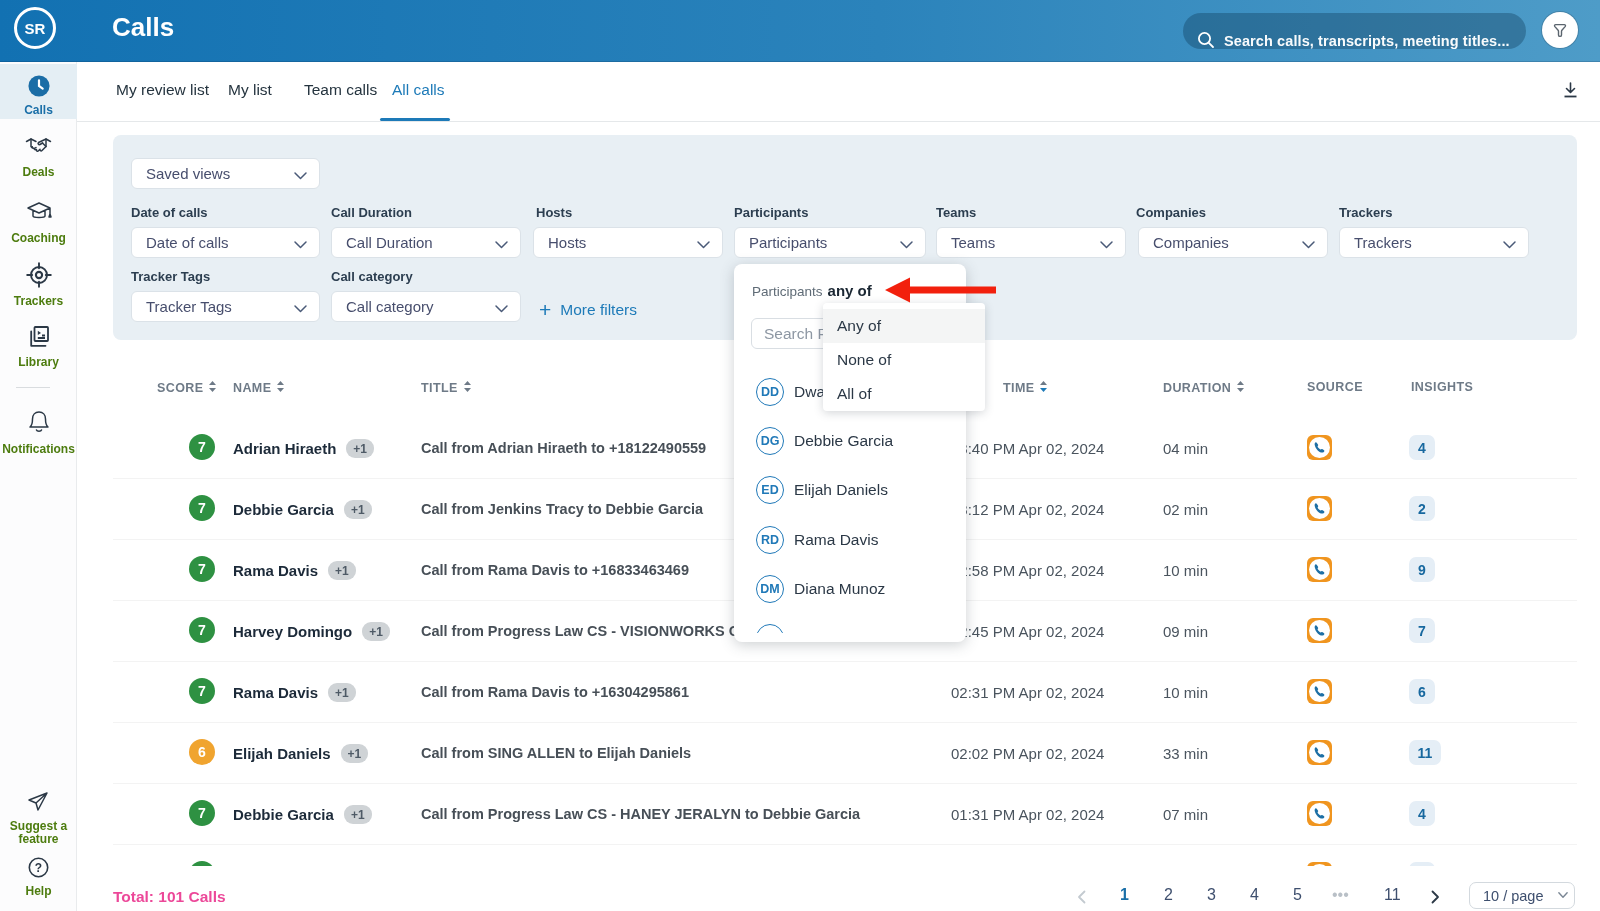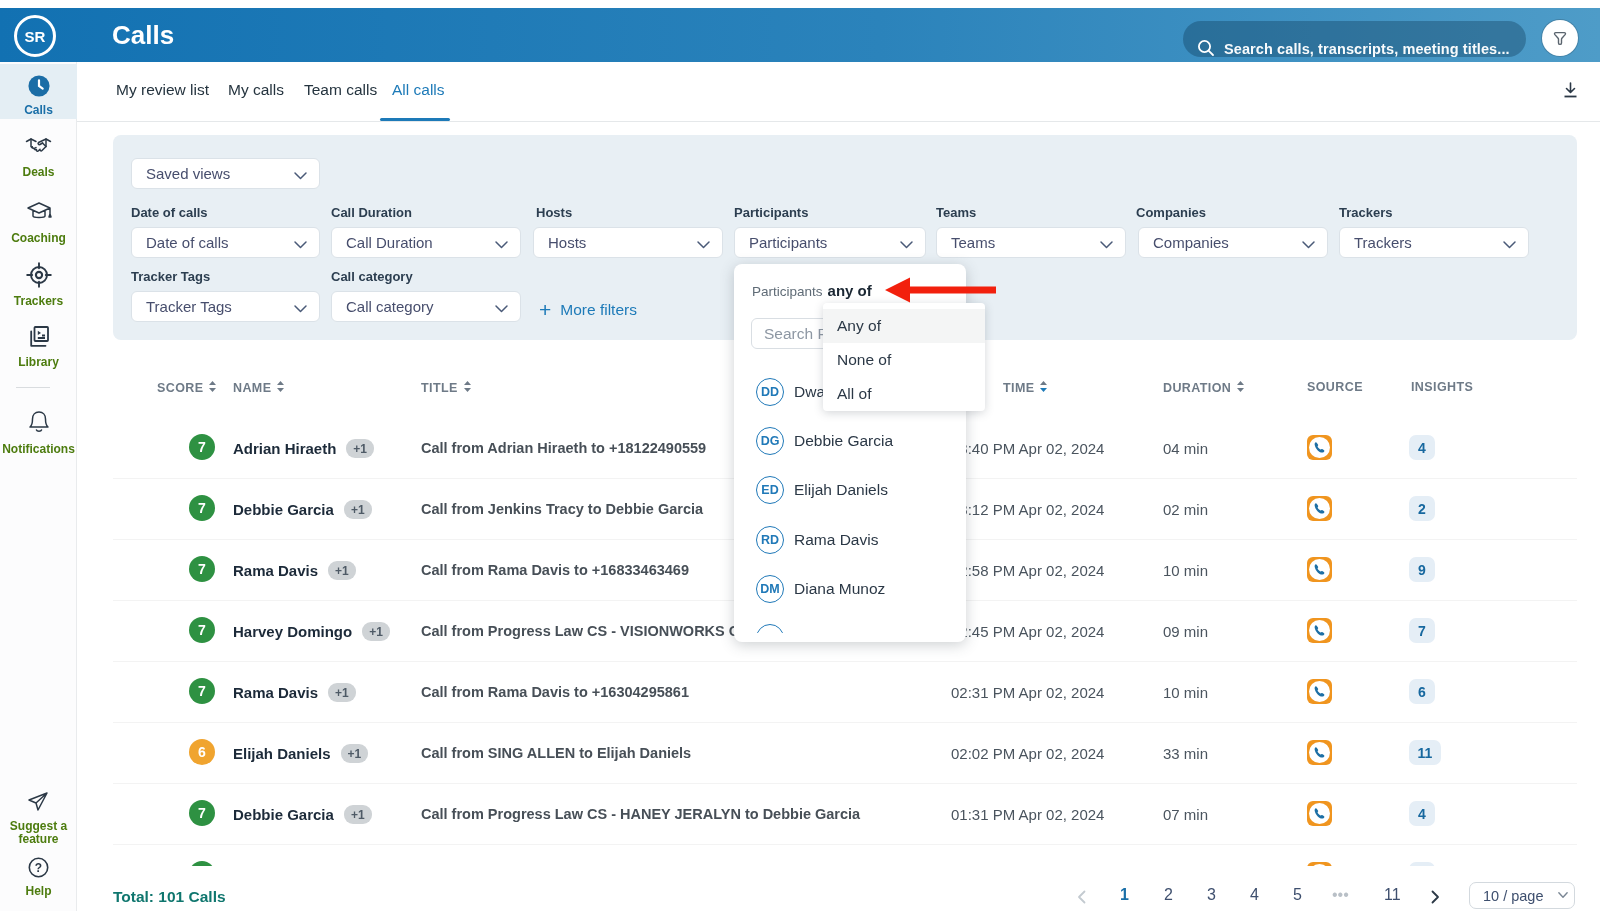--- a/index.html
+++ b/index.html
@@ -1,19 +1,19 @@
 <!DOCTYPE html>
 <html><head>
 <meta charset="utf-8">
 <style>
 * { margin:0; padding:0; box-sizing:border-box; }
 html,body { width:1600px; height:911px; overflow:hidden; font-family:"Liberation Sans",sans-serif; background:#fff; }
 
 
-#header { position:absolute; left:0; top:8px; width:1600px; height:62px;
+#header { position:absolute; left:0; top:0; width:1600px; height:62px;
   background:linear-gradient(90deg,#1271b2 0%, #2b83bb 55%, #4e9cc8 100%); box-shadow:inset 0 -1px 0 rgba(0,30,60,0.18);padding-left:16px; }
 #avatar { position:absolute; left:14px; top:7px; width:42px; height:42px; border:3px solid #fff;
   border-radius:50%; color:#fff; font-size:15px; font-weight:bold; display:flex; align-items:center; justify-content:center; }
 #htitle { position:absolute; left:112px; top:12px; color:#fff; font-size:26px; font-weight:bold; }
 #search { position:absolute; left:1183px; top:13px; width:343px; height:36px; border-radius:18px;
   background:rgba(10,48,76,0.33); display:flex; align-items:flex-end; color:#fff; }
 #search svg { margin-left:14px; }
 #search span { margin-left:9px; font-size:14.5px; font-weight:bold; color:rgba(255,255,255,0.97); white-space:nowrap; letter-spacing:0.1px; }
 #fbtn { position:absolute; left:1542px; top:12px; width:36px; height:36px; background:#fff; border-radius:50%; box-shadow:0 0 0 1px rgba(40,60,75,0.25);
   display:flex; align-items:center; justify-content:center; }
@@ -57,21 +57,21 @@
 .tm { position:absolute; left:838px; top:23px; font-size:15px; color:#4a545e; white-space:nowrap; }
 .dur { position:absolute; left:1050px; top:23px; font-size:15px; color:#4a545e; }
 .src { position:absolute; left:1194px; top:18px; width:25px; height:25px; background:#f0951f; border-radius:6px;
   display:flex; align-items:center; justify-content:center; }
 .src .inner { width:21px; height:21px; background:#fff; border-radius:50%; display:flex; align-items:center; justify-content:center; }
 .ins { position:absolute; left:1296px; top:18px; width:26px; height:25px; background:#e5eef6; border-radius:7px;
   color:#17689f; font-size:14px; font-weight:bold; display:flex; align-items:center; justify-content:center; }
 
 
 #footer { position:absolute; left:77px; top:866px; width:1523px; height:45px; background:#fff; }
-#total { position:absolute; left:36px; top:22px; font-size:15.5px; font-weight:bold; color:#0f766e; }
+#total { position:absolute; left:36px; top:22px; font-size:15.5px; font-weight:bold; color:#ec4899; }
 .pg { position:absolute; top:20px; font-size:16px; color:#3e4f6e; }
 .pg.cur { color:#1a6fa8; font-weight:bold; }
 .pg.dim { color:#b9c0c7; }
 #perpage { position:absolute; left:1392px; top:16px; width:106px; height:27px; border:1px solid #d3d9de; border-radius:7px;
   font-size:14.5px; color:#3e4f6e; display:flex; align-items:center; padding-left:13px; }
 
 
 #popup { position:absolute; left:734px; top:264px; width:232px; height:378px; background:#fff; border-radius:8px;
   box-shadow:0 3px 14px rgba(60,70,80,0.25); overflow:hidden; }
 #pophead { position:absolute; left:18px; top:18px; font-size:13.5px; color:#5f6b76; }
@@ -167,21 +167,21 @@
     <svg width="21" height="21" viewBox="0 0 21 21">
         <circle cx="10.5" cy="10.5" r="9.2" fill="none" stroke="#2b3846" stroke-width="1.6"></circle>
         <text x="10.5" y="15" font-size="12" font-weight="bold" fill="#2b3846" text-anchor="middle" font-family="Liberation Sans">?</text>
       </svg>
     <div class="lbl">Help</div>
   </div>
 </div>
 
 <div id="tabs">
   <div class="tab" style="left:39px">My review list</div>
-  <div class="tab" style="left:151px">My calls</div>
+  <div class="tab" style="left:151px">My list</div>
   <div class="tab" style="left:227px">Team calls</div>
   <div class="tab active" style="left:315px">All calls</div>
   <div id="underline"></div>
   <div id="dl"><svg width="17" height="17" viewBox="0 0 17 17">
         <path d="M8.5 1 V10 M4.5 6.5 L8.5 10.5 L12.5 6.5" fill="none" stroke="#2b3846" stroke-width="1.6" stroke-linecap="round" stroke-linejoin="round"></path>
         <line x1="2.5" y1="14.5" x2="14.5" y2="14.5" stroke="#2b3846" stroke-width="1.8"></line>
       </svg></div>
 </div>
 
 <div id="panel">

